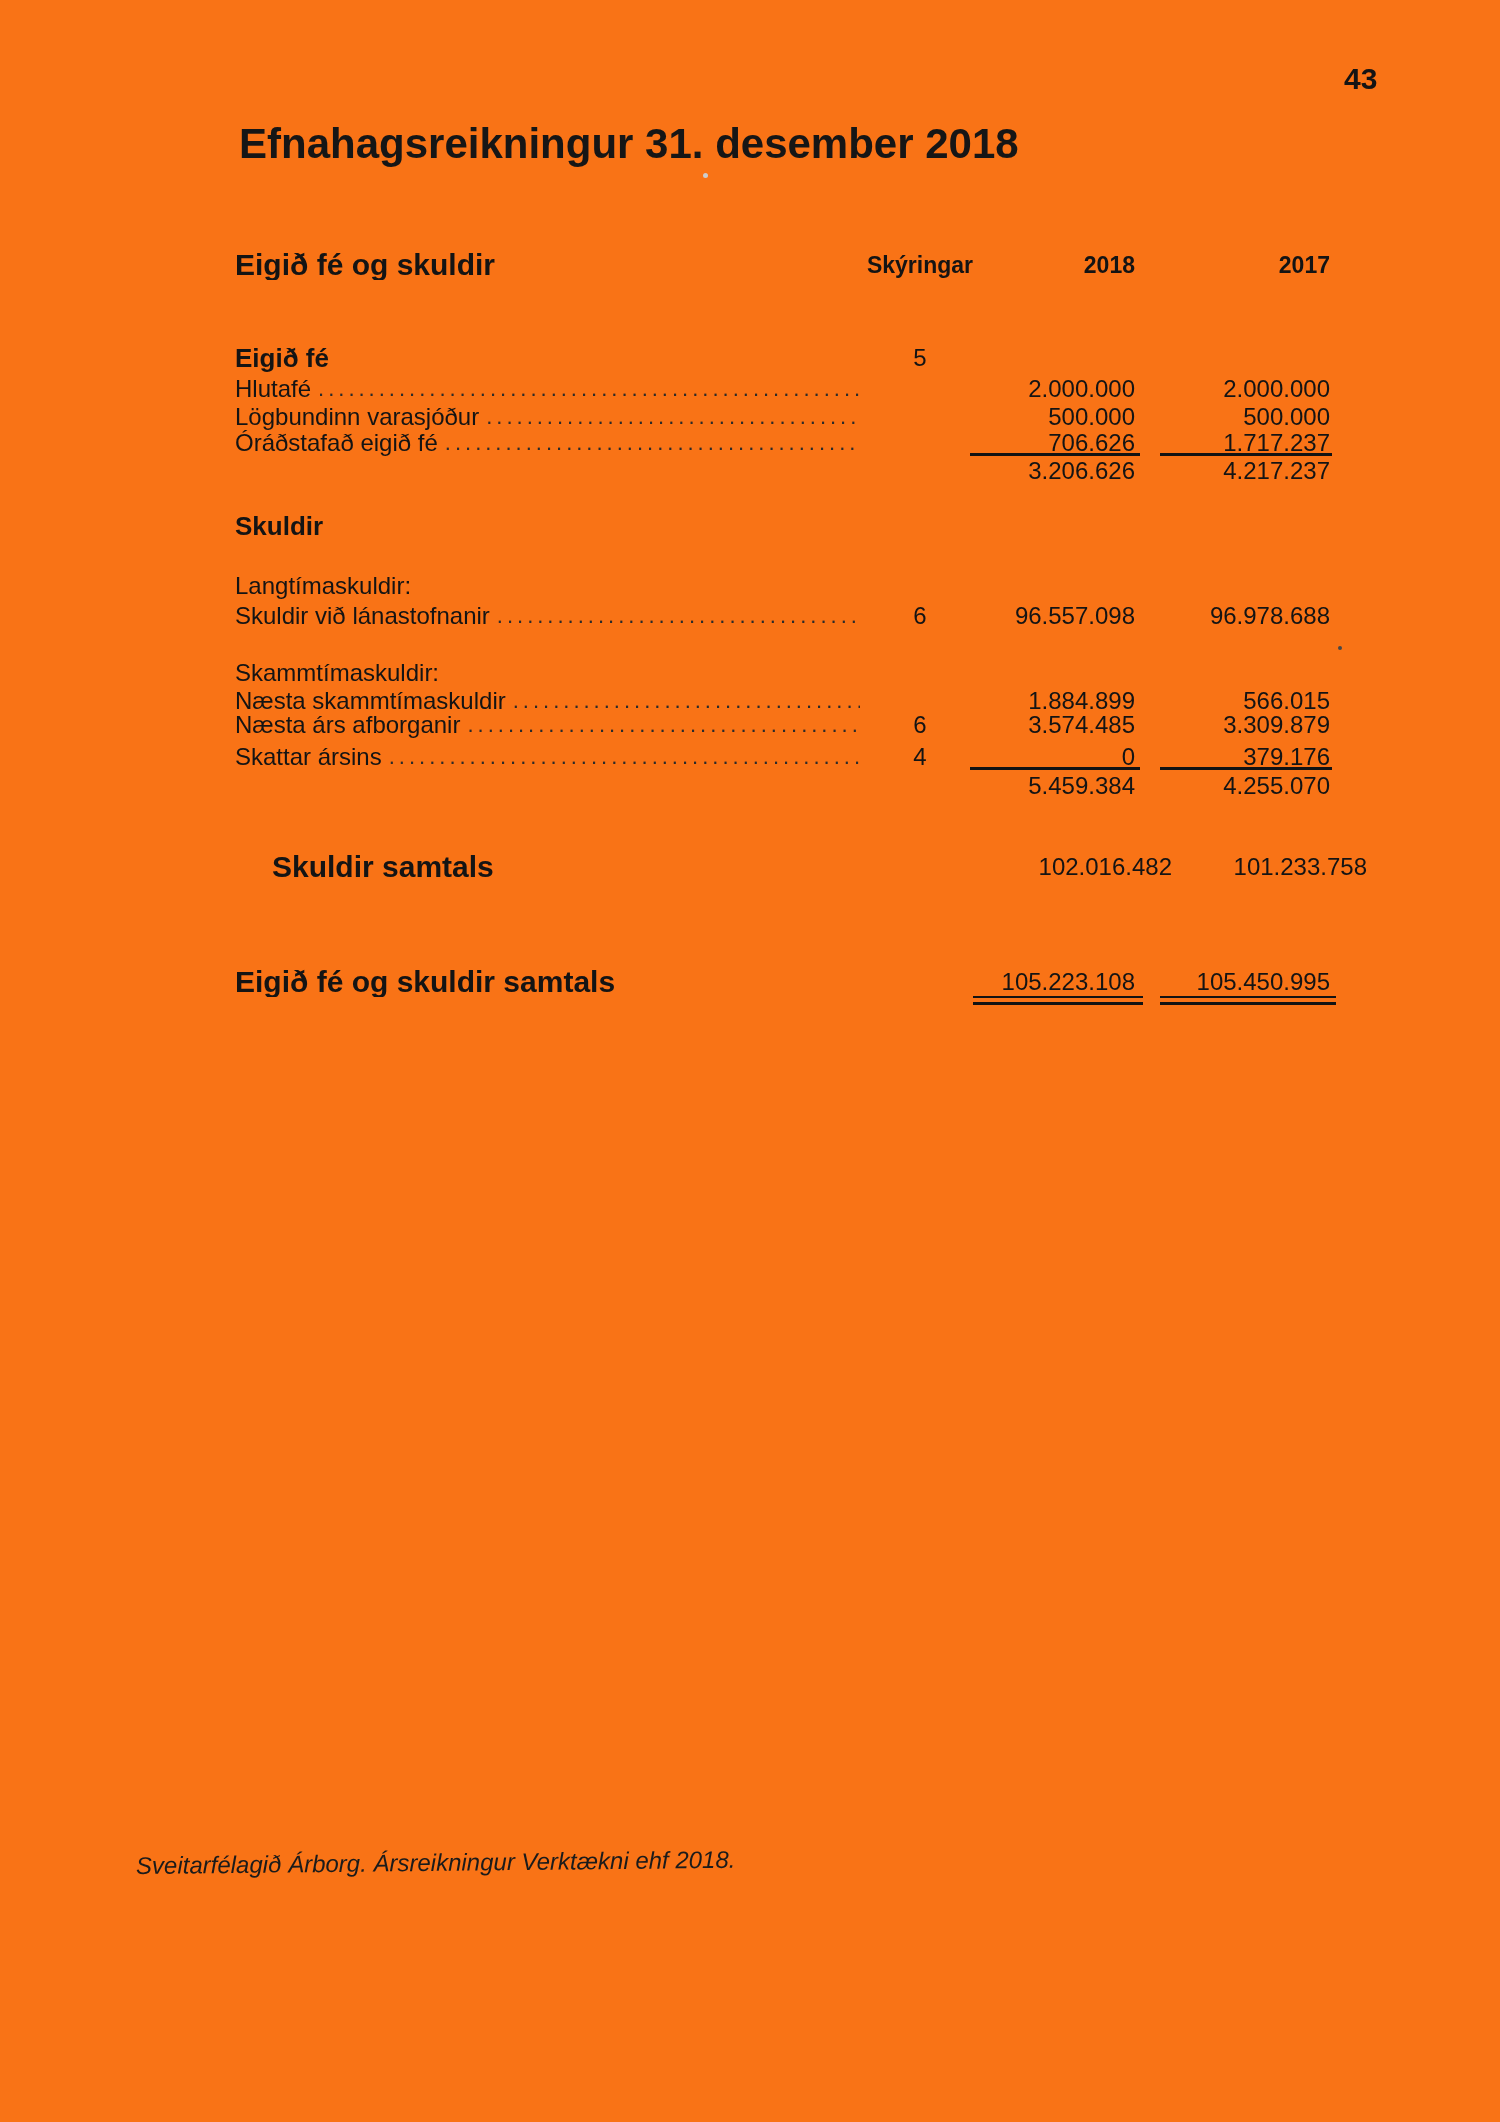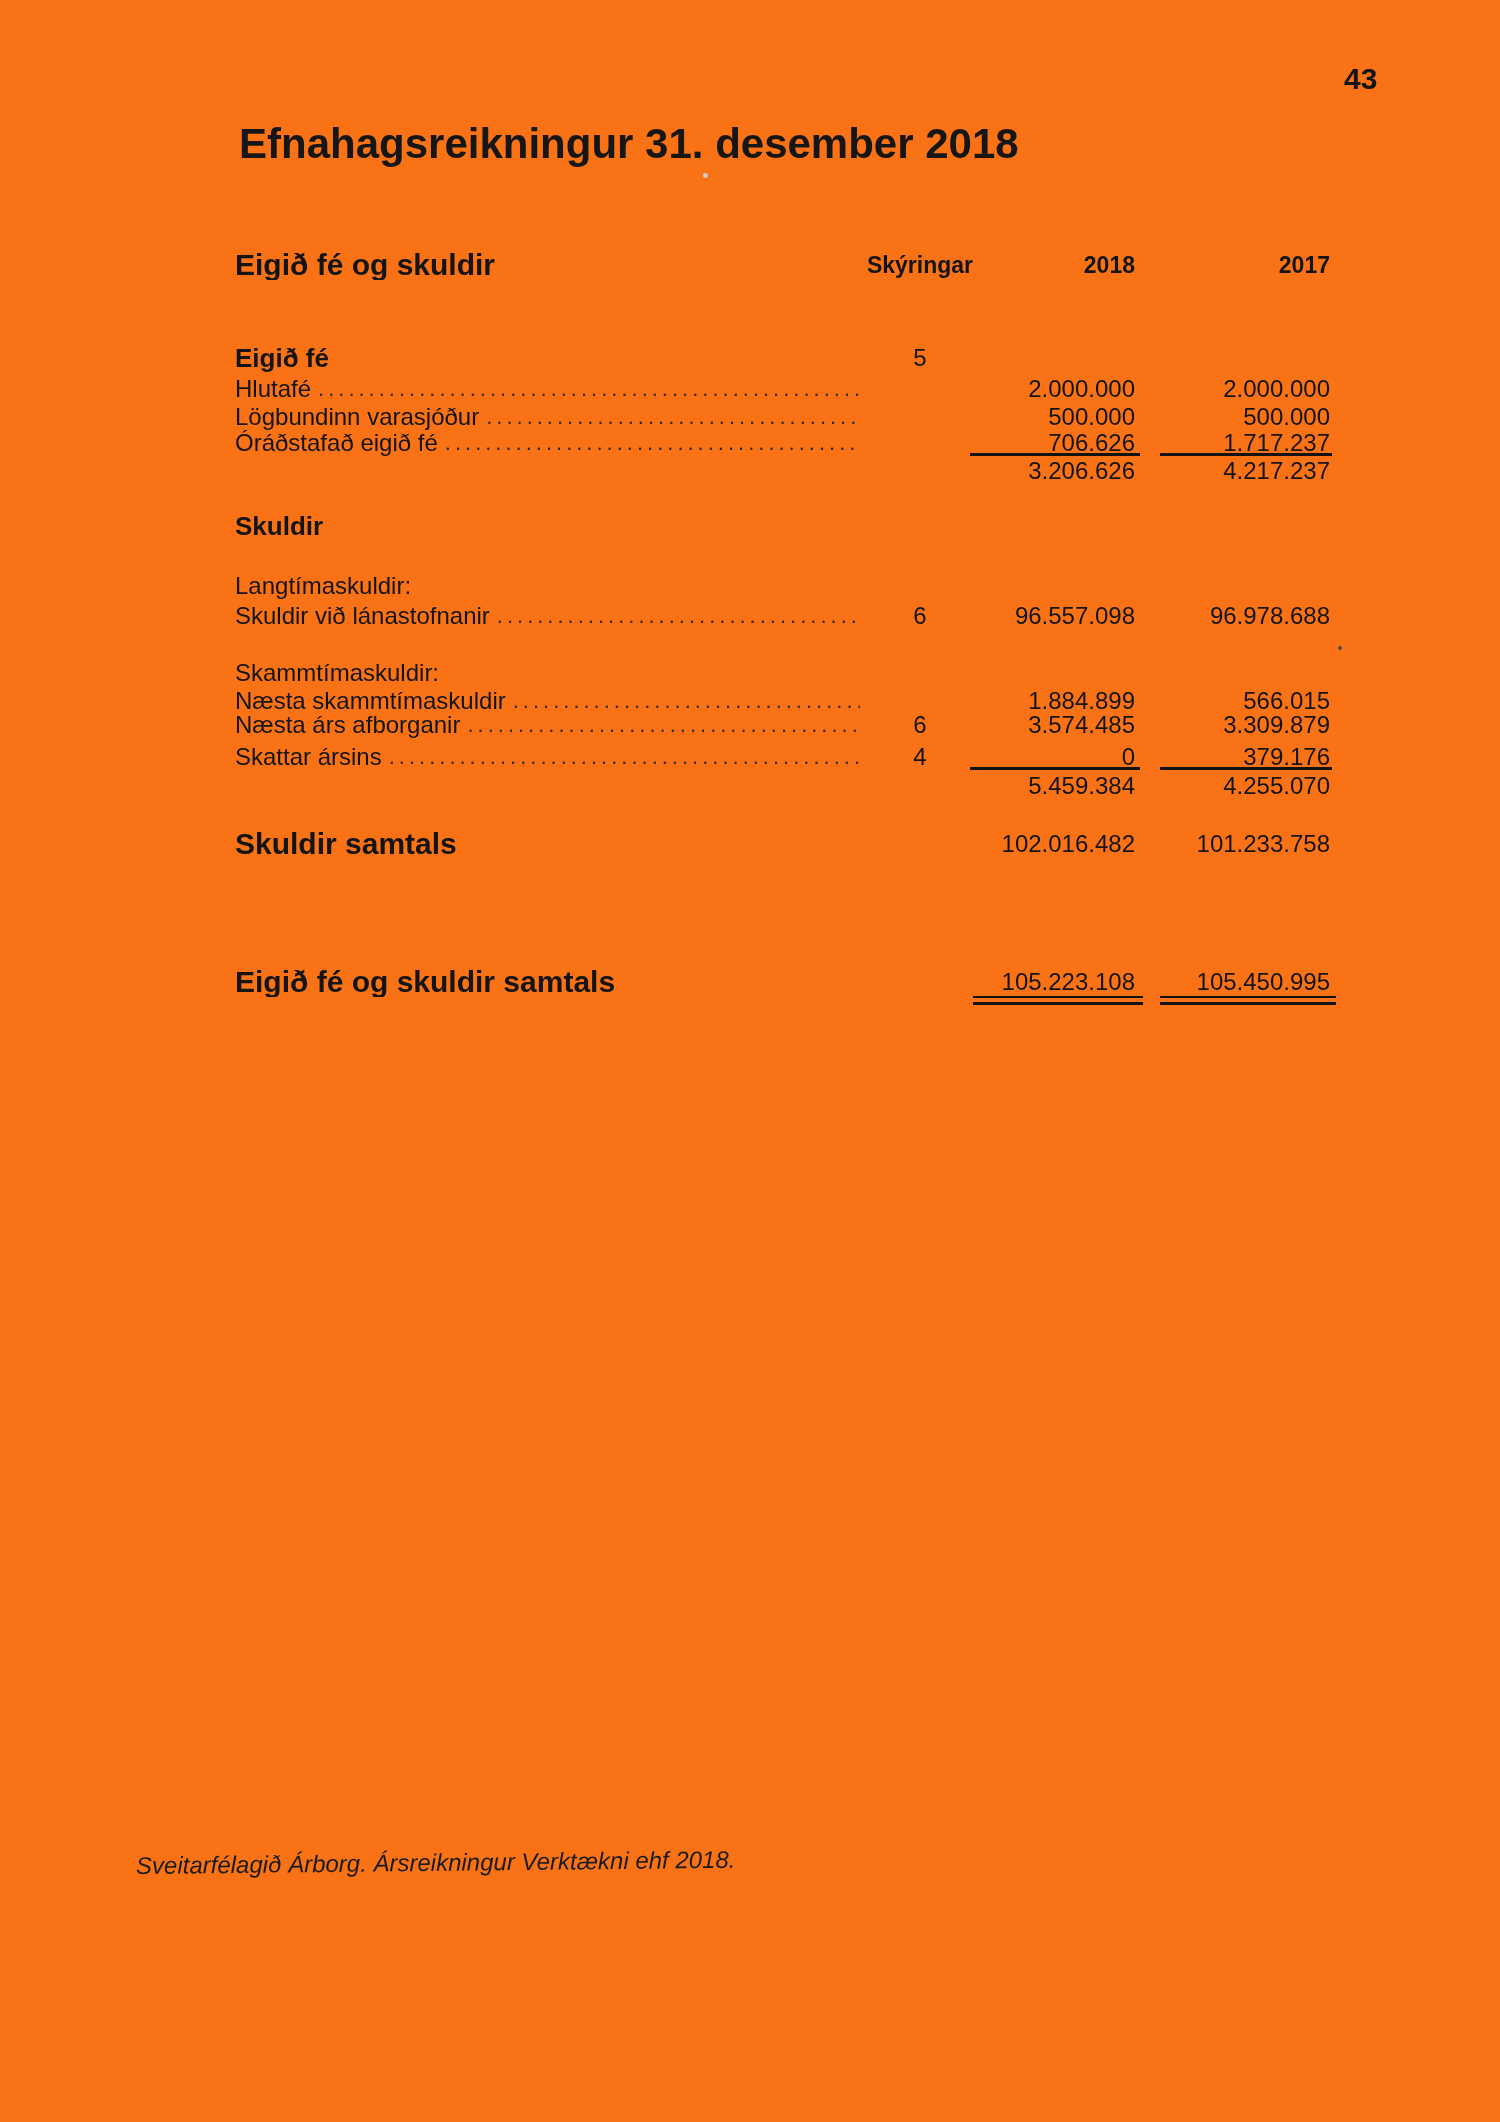--- a/index.html
+++ b/index.html
@@ -188,21 +188,21 @@
           <div class="c-gap"></div>
           <div class="c-2017">379.176</div>
         </div>
         <div class="row total" style="top: 771px;">
           <div class="c-label"></div>
           <div class="c-note"></div>
           <div class="c-2018">5.459.384</div>
           <div class="c-gap"></div>
           <div class="c-2017">4.255.070</div>
         </div>
-        <div class="row grand" style="top: 829px;">
+        <div class="row grand" style="top: 852px; margin-left: 37px;">
           <div class="c-label">
             <span class="lbl">Skuldir samtals</span>
           </div>
           <div class="c-note"></div>
           <div class="c-2018">102.016.482</div>
           <div class="c-gap"></div>
           <div class="c-2017">101.233.758</div>
         </div>
         <div class="row grand" style="top: 967px;">
           <div class="c-label">

